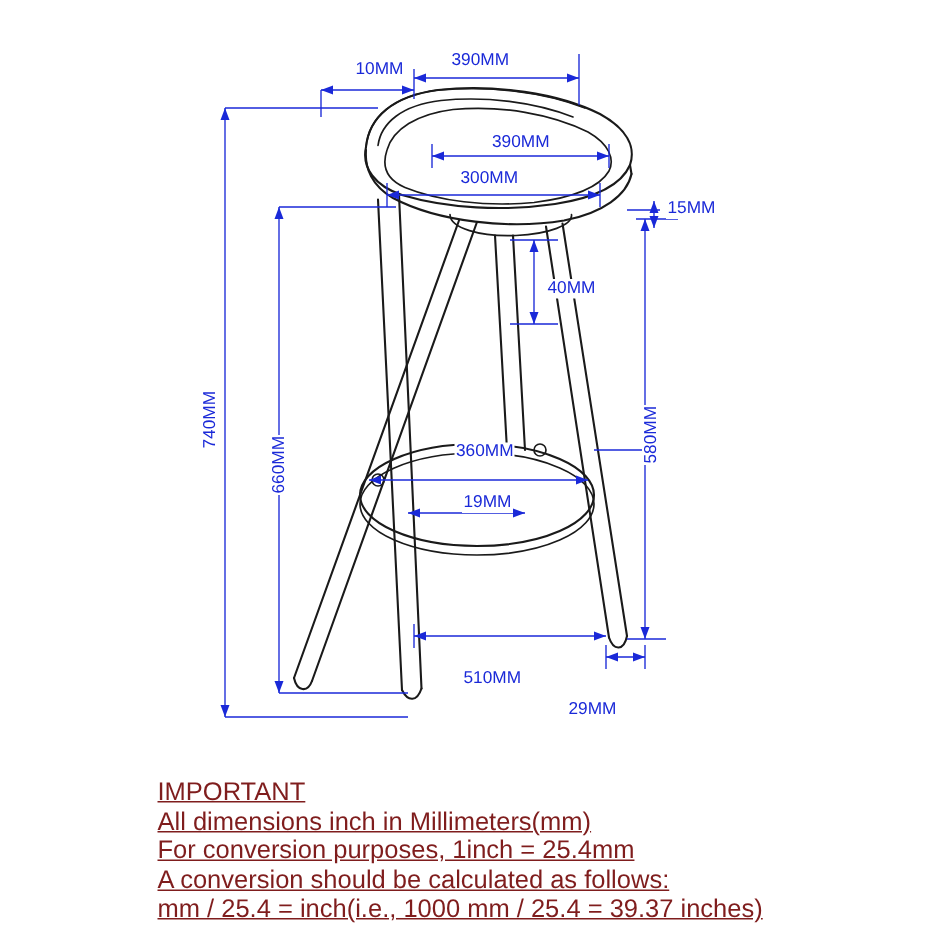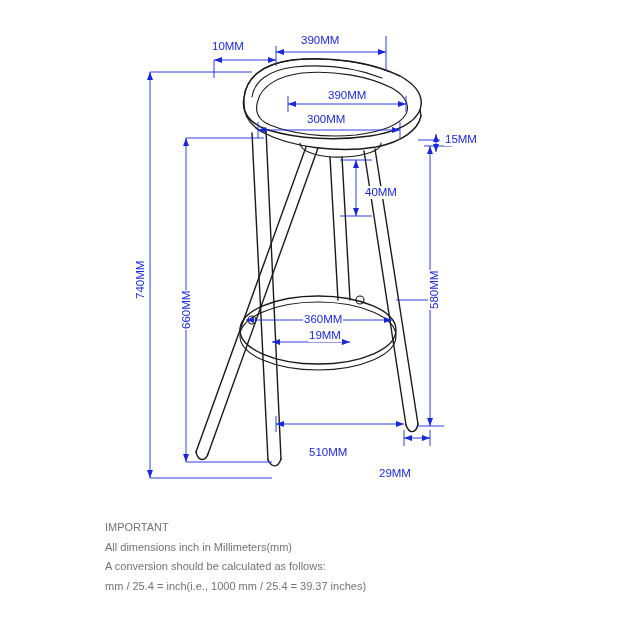--- a/index.html
+++ b/index.html
@@ -24,24 +24,25 @@
     left: 0;
     top: 0;
     width: 630px;
     height: 630px;
   }
   .notes {
     position: absolute;
     left: 105px;
     top: 518px;
     width: 500px;
-    color: #737373;
-    font-size: 11px;
+    color: #7f1d1d;
+    font-size: 17px;
     line-height: 19.5px;
     font-family: "Liberation Sans", sans-serif;
+    text-decoration: underline;
   }
   .notes div {
     white-space: pre;
   }
   .dim-label {
     position: absolute;
     color: #1a29d8;
     font-size: 11.5px;
     font-family: "Liberation Sans", sans-serif;
     background: #ffffff;
@@ -159,34 +160,35 @@
       <polygon points="392,320 384,317 384,323"></polygon>
       <polygon points="272,342 280,339 280,345"></polygon>
       <polygon points="350,342 342,339 342,345"></polygon>
       <polygon points="276,424 284,421 284,427"></polygon>
       <polygon points="404,424 396,421 396,427"></polygon>
       <polygon points="404,438 412,435 412,441"></polygon>
       <polygon points="430,438 422,435 422,441"></polygon>
     </g>
   </svg>
 
-  <div class="dim-label" style="left:211px;top:40px;">10MM</div>
+  <div class="dim-label" style="left:236px;top:40px;">10MM</div>
   <div class="dim-label" style="left:300px;top:34px;">390MM</div>
   <div class="dim-label" style="left:327px;top:89px;">390MM</div>
   <div class="dim-label" style="left:306px;top:113px;text-align:center;">300MM</div>
   <div class="dim-label" style="left:444px;top:133px;">15MM</div>
   <div class="dim-label" style="left:364px;top:186px;">40MM</div>
   <div class="dim-label rot" style="left:134px;top:300px;">740MM</div>
   <div class="dim-label rot" style="left:180px;top:330px;">660MM</div>
   <div class="dim-label rot" style="left:428px;top:310px;">580MM</div>
-  <div class="dim-label" style="left:303px;top:295px;margin-top:18px;">360MM</div>
+  <div class="dim-label" style="left:303px;top:295px;">360MM</div>
   <div class="dim-label" style="left:308px;top:329px;">19MM</div>
   <div class="dim-label" style="left:308px;top:411px;margin-top:35px;">510MM</div>
   <div class="dim-label" style="left:378px;top:439px;margin-top:28px;">29MM</div>
 
   <div class="notes">
     <div>IMPORTANT</div>
     <div>All dimensions inch in Millimeters(mm)</div>
+    <div>For conversion purposes, 1inch = 25.4mm</div>
     <div>A conversion should be calculated as follows:</div>
     <div>mm / 25.4 = inch(i.e., 1000 mm / 25.4 = 39.37 inches)</div>
   </div>
 
 </div>
 
 </body></html>

